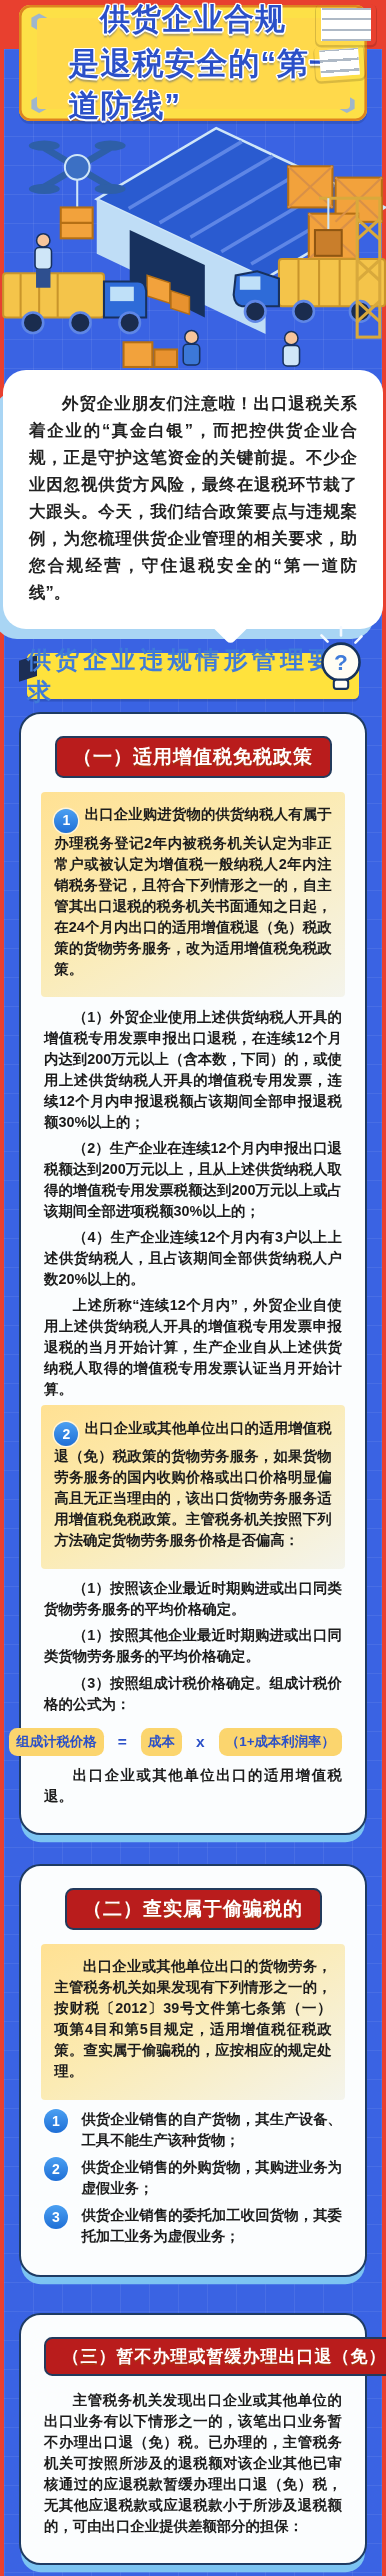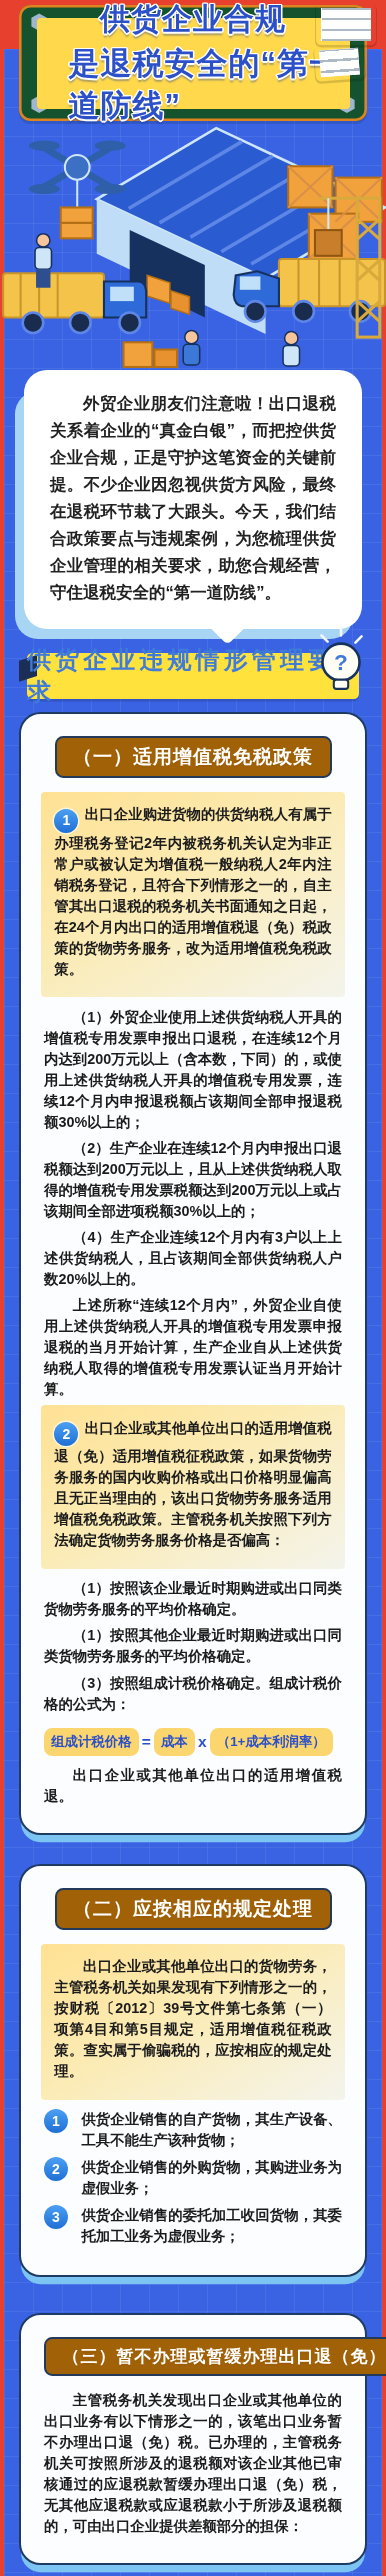--- a/index.html
+++ b/index.html
@@ -14,21 +14,21 @@
     background-image:
       linear-gradient(rgba(255,255,255,.07) 1px, transparent 1px),
       linear-gradient(90deg, rgba(255,255,255,.07) 1px, transparent 1px);
     background-size:29px 29px;
   }
   .content{position:absolute;left:0;top:0;width:386px;}
 
   
   .top-banner{
     position:relative;width:348px;height:116px;margin:5.2px auto 0;
-    background:#14532d;border-radius:11.3px;
+    background:#fde047;border-radius:11.3px;
     box-shadow:inset 0 0 0 2.6px #DD8420, 0 3.1px 0 rgba(0,0,0,.12);
     z-index:2;
   }
   .top-banner-inner{
     position:absolute;left:17.5px;top:12.4px;right:17.5px;bottom:12.4px;
     background:#FFD94B;border-radius:4.1px;
     display:flex;flex-direction:column;align-items:center;justify-content:center;gap:3.1px;
   }
   .title1,.title2{
     color:#2B50C8;font-weight:900;letter-spacing:1px;
@@ -52,21 +52,21 @@
     box-shadow:0 1.5px 0 rgba(0,0,0,.15);
   }
   .bubble.b1{right:9.3px;top:3.1px;width:49px;height:33px;}
   .bubble.b2{right:20.6px;top:44px;width:39px;height:27px;transform:rotate(-4deg);}
 
   
   .illustration{position:relative;width:386px;height:247px;z-index:1;}
   .illustration svg{position:absolute;left:0;top:0;}
 
   
-  .intro-wrap{position:relative;width:338px;margin:2.1px auto 0;z-index:2;}
+  .intro-wrap{position:relative;width:380px;margin:2.1px auto 0;z-index:2;}
   .intro-back{position:absolute;left:-9.3px;top:20.6px;width:100%;height:96%;background:#A9D5F4;border-radius:23px;}
   .intro-card{position:relative;background:#FFFFFF;border-radius:23px;padding:19.6px 26px 23px;}
   .intro-card::after{
     content:"";position:absolute;left:56%;bottom:-10.3px;width:29px;height:29px;background:#fff;
     transform:rotate(45deg);border-radius:5.2px;
   }
   .intro-text{font-size:16.5px;line-height:27px;font-weight:700;color:#222;text-align:justify;text-indent:2em;margin:0;}
 
   
   .sec-banner{
@@ -83,40 +83,40 @@
   .bulb{position:absolute;right:-13.4px;top:-32px;}
 
   
   .card{
     position:relative;width:298px;margin:13.4px auto 0;
     background:#FBFDFE;border:2.1px solid #1E3B63;border-radius:21.6px;
     padding:17.5px 23px 21.6px;
     box-shadow:0 9.3px 0 -2.1px #7CC4F2;z-index:2;
   }
   .sub-header{
-    display:table;margin:4.1px auto 13.4px;background:#a16207;border:2.1px solid #233A5C;border-radius:8.2px;
+    display:table;margin:4.1px auto 13.4px;background:#b91c1c;border:2.1px solid #233A5C;border-radius:8.2px;
     color:#fff;font-weight:900;font-size:19px;letter-spacing:1px;padding:6.2px 16.5px;
     text-shadow:0 1.5px 0 rgba(150,85,0,.4);white-space:nowrap;
   }
   .p{margin:0 0 5.2px;font-size:14.4px;line-height:21px;font-weight:700;color:#1c1c1c;text-align:justify;}
   .p.indent{text-indent:2em;}
   .callout{
     background:linear-gradient(150deg,#FFE193 0%,#FBEBB4 45%,#F4F4EC 100%);
     border-radius:4.1px;padding:12.4px 13.4px;margin:4.1px -3.1px 9.3px;
   }
   .num-circle{
     display:inline-flex;width:24px;height:24px;border-radius:50%;
     background:linear-gradient(180deg,#4BA0F2,#1F6FD6);color:#fff;font-weight:800;font-size:14px;
     align-items:center;justify-content:center;vertical-align:-6.2px;margin-right:6.2px;
     box-shadow:0 0 0 1.5px rgba(255,255,255,.65);
   }
   .num-item{display:flex;gap:7.2px;align-items:flex-start;margin:6.2px 0;}
   .num-item .num-circle{flex:0 0 auto;margin-top:0;}
   .num-item .p{flex:1;margin:0;}
-  .formula{display:flex;align-items:center;justify-content:flex-start;gap:3px;margin:13.4px 0 8.2px;}
+  .formula{display:flex;align-items:center;justify-content:flex-end;gap:14px;margin:13.4px 0 8.2px;}
   .pill{background:#FBD56E;border-radius:8.2px;padding:5.2px 7.2px;color:#2B50C8;font-weight:900;font-size:13.4px;white-space:nowrap;}
   .op{color:#2B50C8;font-weight:900;font-size:15.5px;}
 </style>
 </head>
 <body>
 
 <div class="page">
   <div class="blue-panel"></div>
 
   <div class="bubble b1"></div>
@@ -259,39 +259,39 @@
       <div class="callout">
         <p class="p"><span class="num-circle">1</span><span>出口企业购进货物的供货纳税人有属于办理税务登记2年内被税务机关认定为非正常户或被认定为增值税一般纳税人2年内注销税务登记，且符合下列情形之一的，自主管其出口退税的税务机关书面通知之日起，在24个月内出口的适用增值税退（免）税政策的货物劳务服务，改为适用增值税免税政策。</span></p>
       </div>
 
       <p class="p indent">（1）外贸企业使用上述供货纳税人开具的增值税专用发票申报出口退税，在连续12个月内达到200万元以上（含本数，下同）的，或使用上述供货纳税人开具的增值税专用发票，连续12个月内申报退税额占该期间全部申报退税额30%以上的；</p>
       <p class="p indent">（2）生产企业在连续12个月内申报出口退税额达到200万元以上，且从上述供货纳税人取得的增值税专用发票税额达到200万元以上或占该期间全部进项税额30%以上的；</p>
       <p class="p indent">（4）生产企业连续12个月内有3户以上上述供货纳税人，且占该期间全部供货纳税人户数20%以上的。</p>
       <p class="p indent">上述所称“连续12个月内”，外贸企业自使用上述供货纳税人开具的增值税专用发票申报退税的当月开始计算，生产企业自从上述供货纳税人取得的增值税专用发票认证当月开始计算。</p>
 
       <div class="callout">
-        <p class="p"><span class="num-circle">2</span><span>出口企业或其他单位出口的适用增值税退（免）适用增值税征税政策，如果货物劳务服务的国内收购价格或出口价格明显偏高且无正当理由的，该出口货物劳务服务适用增值税免税政策。主管税务机关按照下列方法确定货物劳务服务价格是否偏高：</span></p>
+        <p class="p"><span class="num-circle">2</span><span>出口企业或其他单位出口的适用增值税退（免）税政策的货物劳务服务，如果货物劳务服务的国内收购价格或出口价格明显偏高且无正当理由的，该出口货物劳务服务适用增值税免税政策。主管税务机关按照下列方法确定货物劳务服务价格是否偏高：</span></p>
       </div>
 
       <p class="p indent">（1）按照该企业最近时期购进或出口同类货物劳务服务的平均价格确定。</p>
       <p class="p indent">（1）按照其他企业最近时期购进或出口同类货物劳务服务的平均价格确定。</p>
       <p class="p indent">（3）按照组成计税价格确定。组成计税价格的公式为：</p>
 
       <div class="formula">
         <span class="pill">组成计税价格</span>
         <span class="op">=</span>
         <span class="pill">成本</span>
         <span class="op">x</span>
         <span class="pill">（1+成本利润率）</span>
       </div>
       <p class="p indent">出口企业或其他单位出口的适用增值税退。</p>
     </div>
 
     <div class="card" style="margin-top:29px">
-      <div class="sub-header">（二）应按相应的规定处理</div>
+      <div class="sub-header">（二）查实属于偷骗税的</div>
       <div class="callout">
         <p class="p indent">出口企业或其他单位出口的货物劳务，主管税务机关如果发现有下列情形之一的，按财税〔2012〕39号文件第七条第（一）项第4目和第5目规定，适用增值税征税政策。查实属于偷骗税的，应按相应的规定处理。</p>
       </div>
       <div class="num-item">
         <span class="num-circle">1</span>
         <p class="p">供货企业销售的自产货物，其生产设备、工具不能生产该种货物；</p>
       </div>
       <div class="num-item">
         <span class="num-circle">2</span>
         <p class="p">供货企业销售的外购货物，其购进业务为虚假业务；</p>

